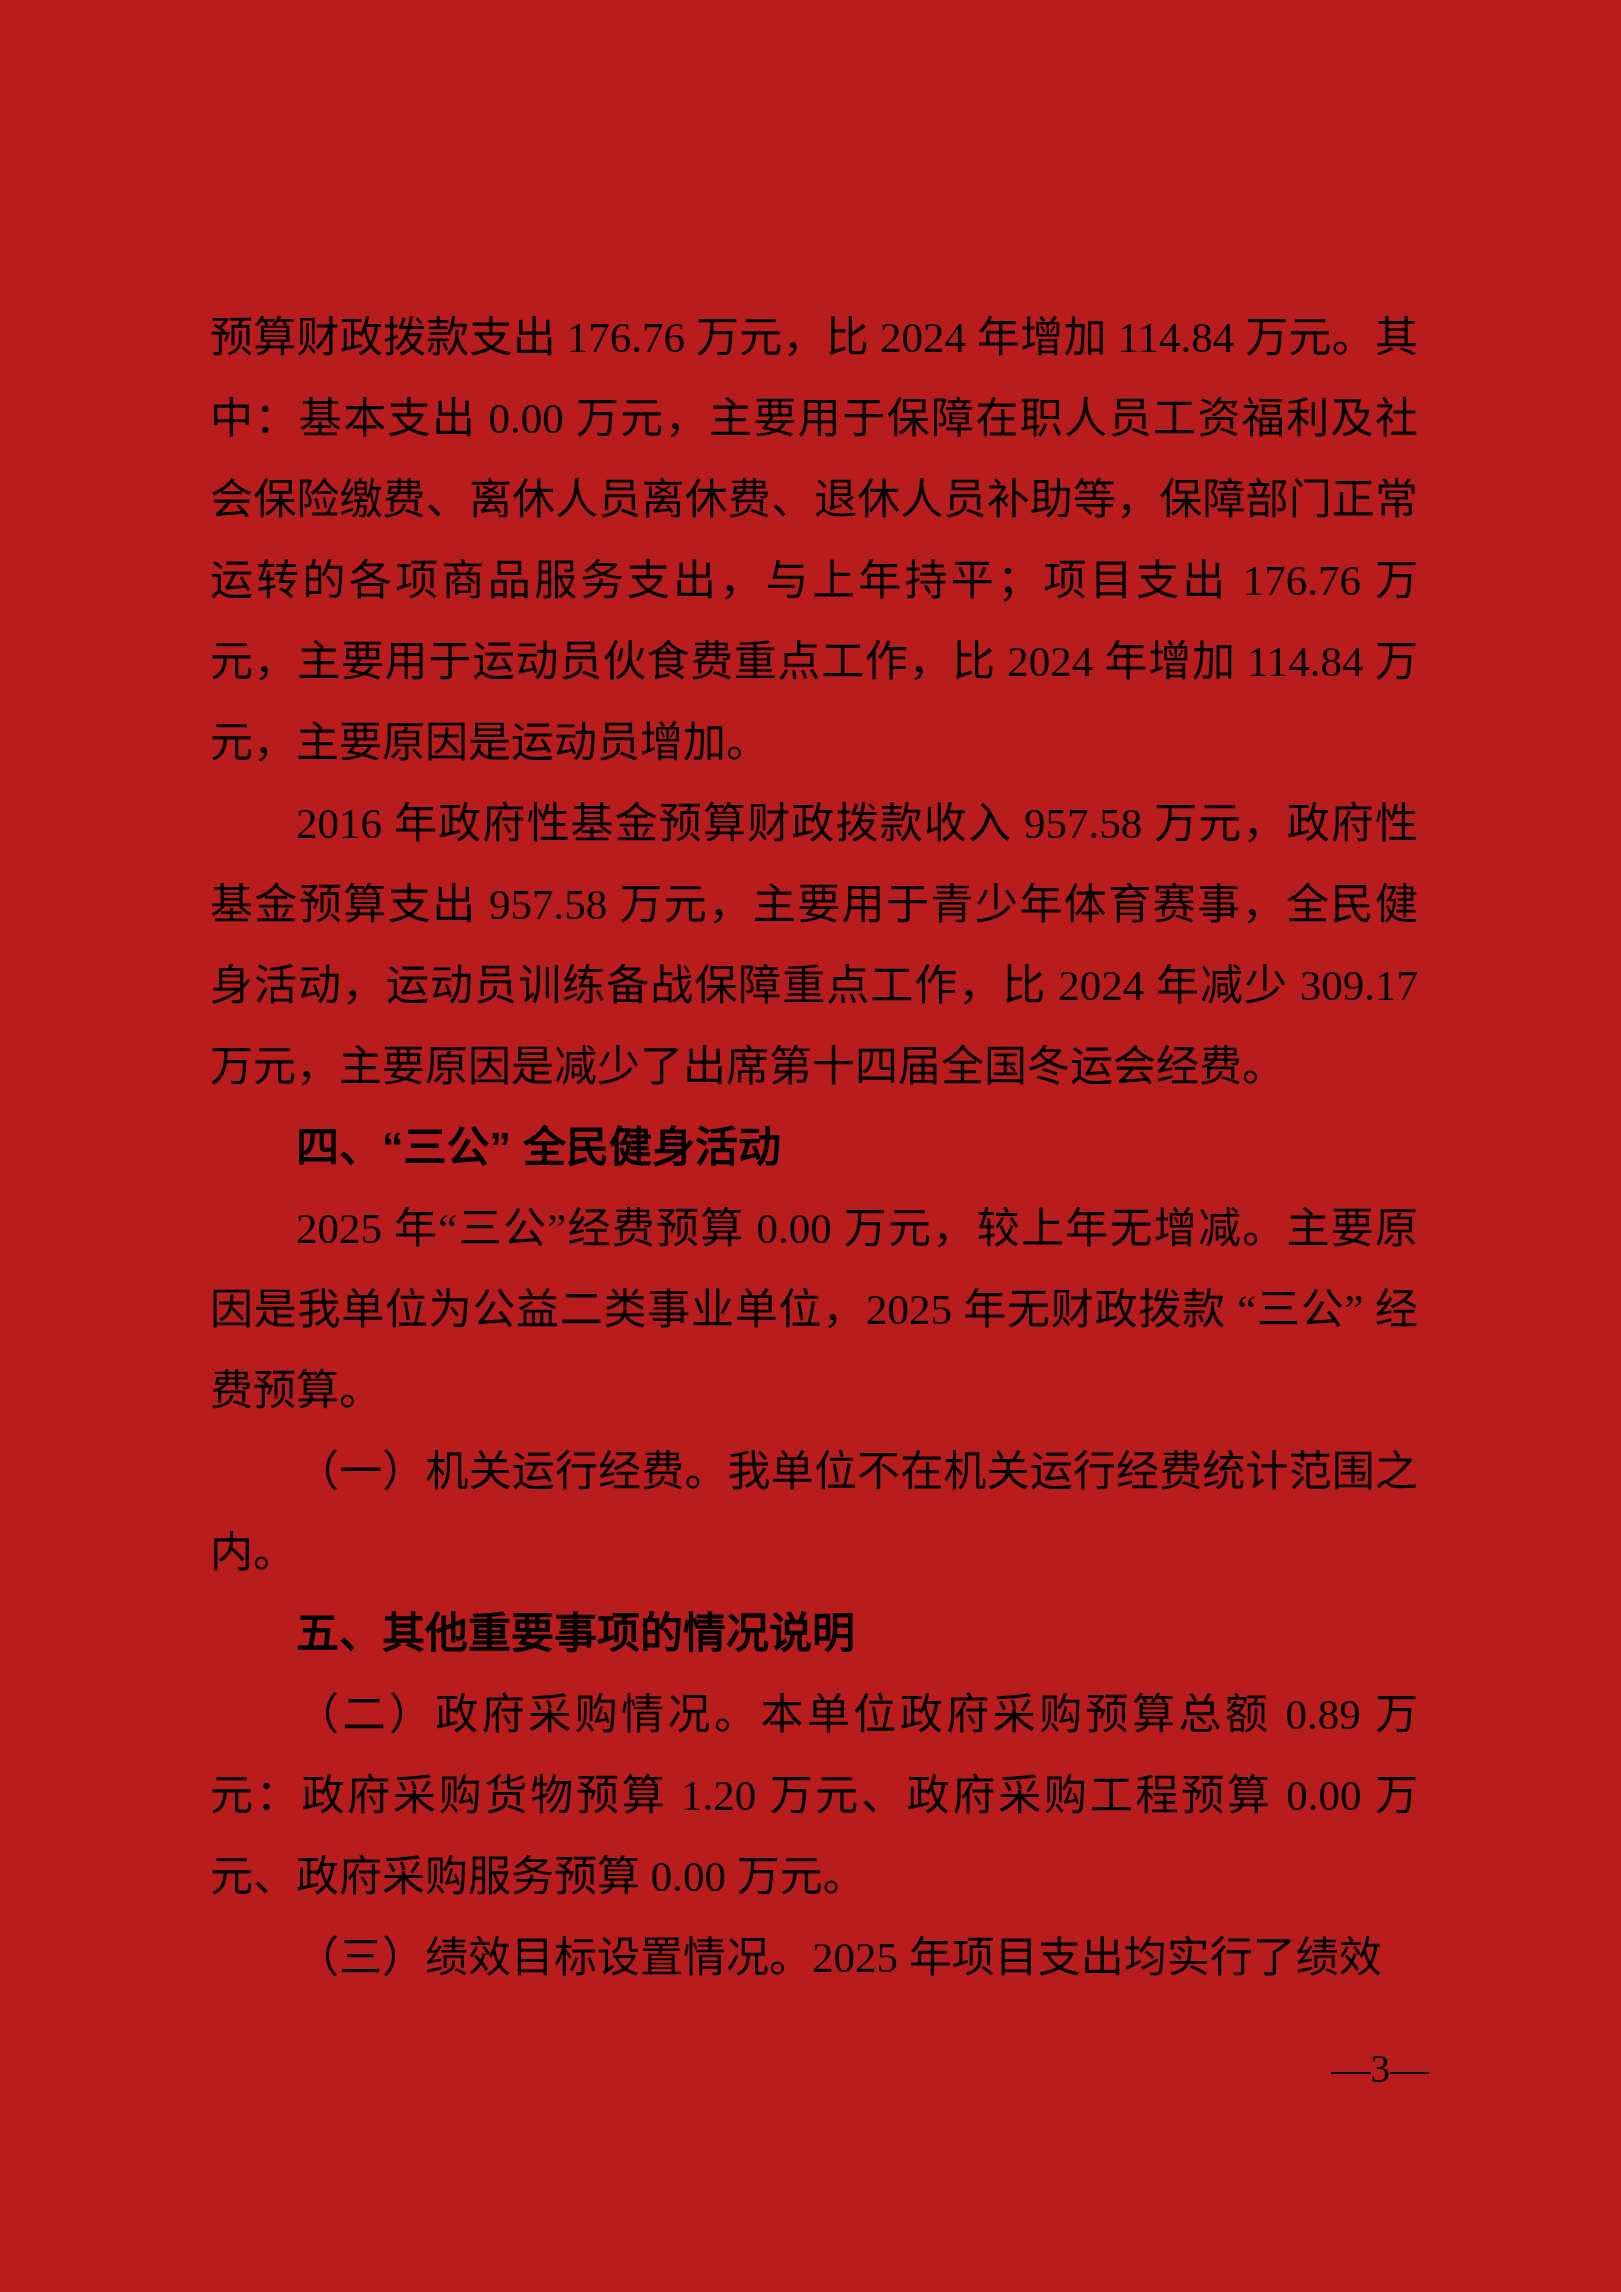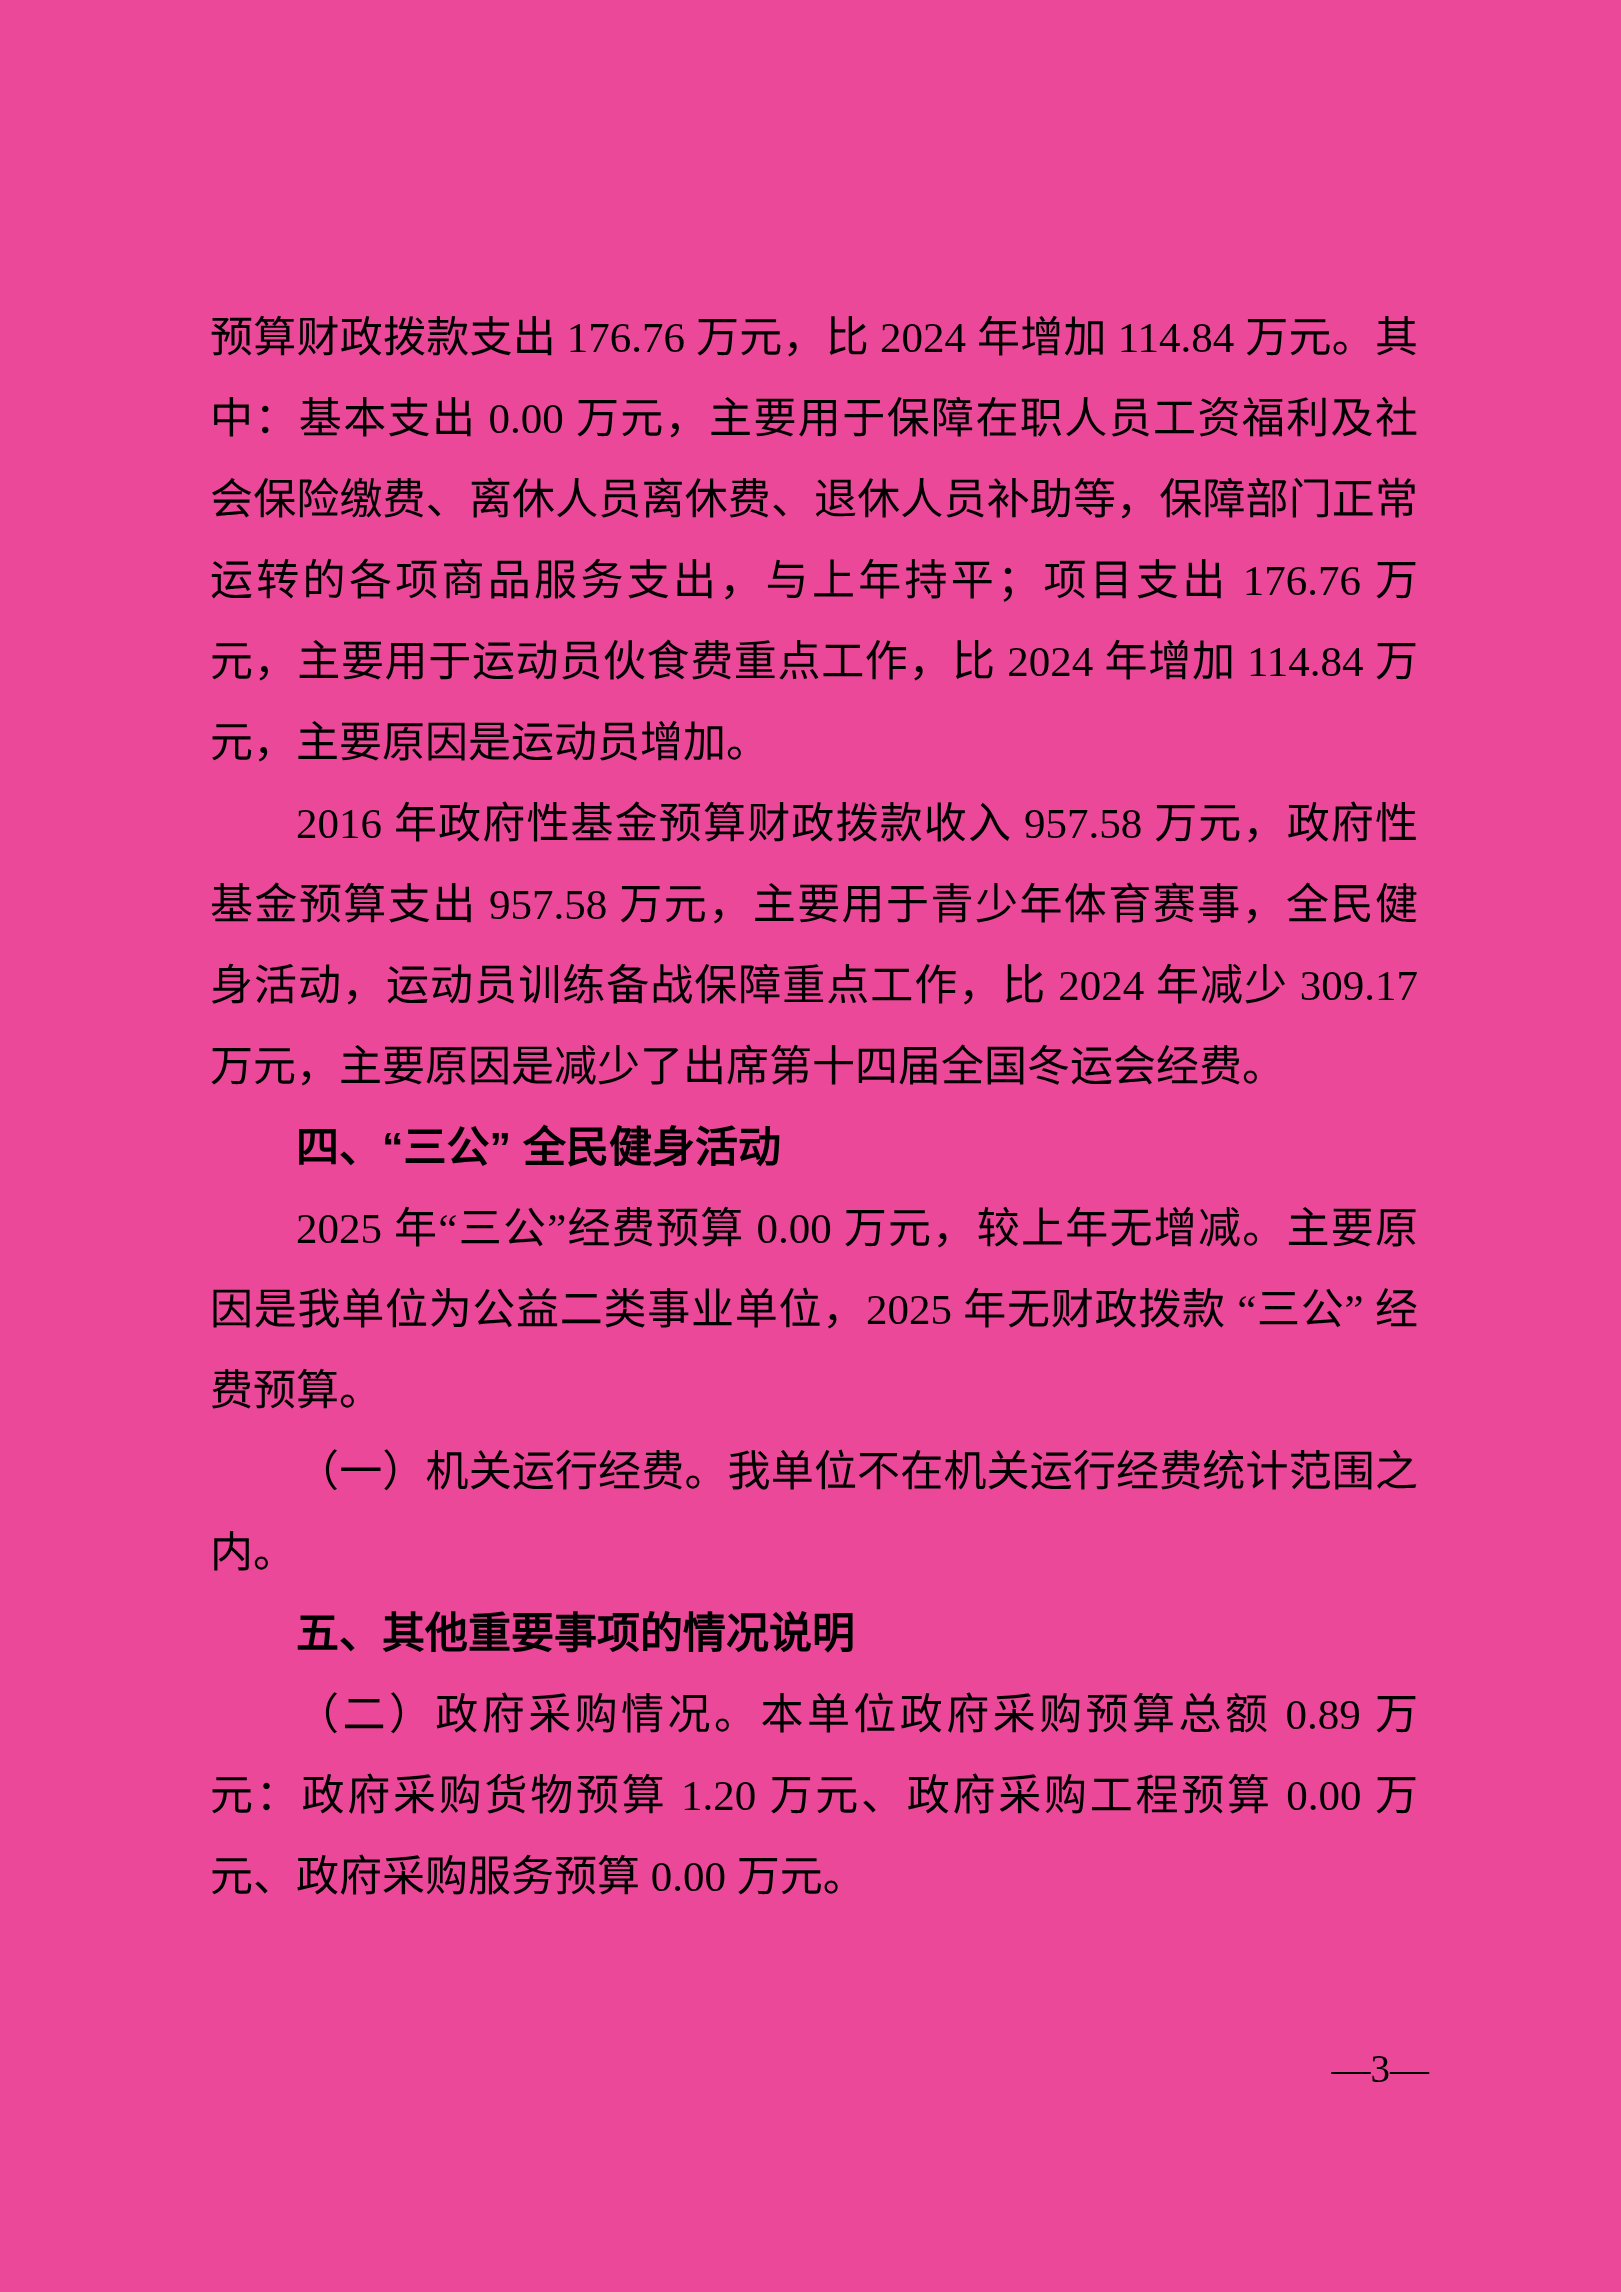--- a/index.html
+++ b/index.html
@@ -4,21 +4,21 @@
 <style>
   html, body {
     margin: 0;
     padding: 0;
     background: #ffffff;
   }
   .page {
     position: relative;
     width: 1621px;
     height: 2293px;
-    background: #ec4899;
+    background: #b91c1c;
     font-family: "Liberation Serif", "DejaVu Serif", serif;
     color: #000000;
     overflow: hidden;
   }
   .content {
     position: absolute;
     left: 210px;
     top: 297px;
     width: 1208px;
     font-size: 43px;
@@ -52,17 +52,18 @@
 
 <div class="page">
   <div class="content">
     <p>预算财政拨款支出 176.76 万元，比 2024 年增加 114.84 万元。其中：基本支出 0.00 万元，主要用于保障在职人员工资福利及社会保险缴费、离休人员离休费、退休人员补助等，保障部门正常运转的各项商品服务支出，与上年持平；项目支出 176.76 万元，主要用于运动员伙食费重点工作，比 2024 年增加 114.84 万元，主要原因是运动员增加。</p>
     <p class="indent">2016 年政府性基金预算财政拨款收入 957.58 万元，政府性基金预算支出 957.58 万元，主要用于青少年体育赛事，全民健身活动，运动员训练备战保障重点工作，比 2024 年减少 309.17 万元，主要原因是减少了出席第十四届全国冬运会经费。</p>
     <p class="indent heading">四、“三公” 全民健身活动</p>
     <p class="indent">2025 年“三公”经费预算 0.00 万元，较上年无增减。主要原因是我单位为公益二类事业单位，2025 年无财政拨款 “三公” 经费预算。</p>
     <p class="indent">（一）机关运行经费。我单位不在机关运行经费统计范围之内。</p>
     <p class="indent heading">五、其他重要事项的情况说明</p>
     <p class="indent">（二）政府采购情况。本单位政府采购预算总额 0.89 万元：政府采购货物预算 1.20 万元、政府采购工程预算 0.00 万元、政府采购服务预算 0.00 万元。</p>
+    <p class="indent">（三）绩效目标设置情况。2025 年项目支出均实行了绩效</p>
   </div>
 
   <div class="page-number">—3—</div>
 </div>
 
 
 </body></html>

